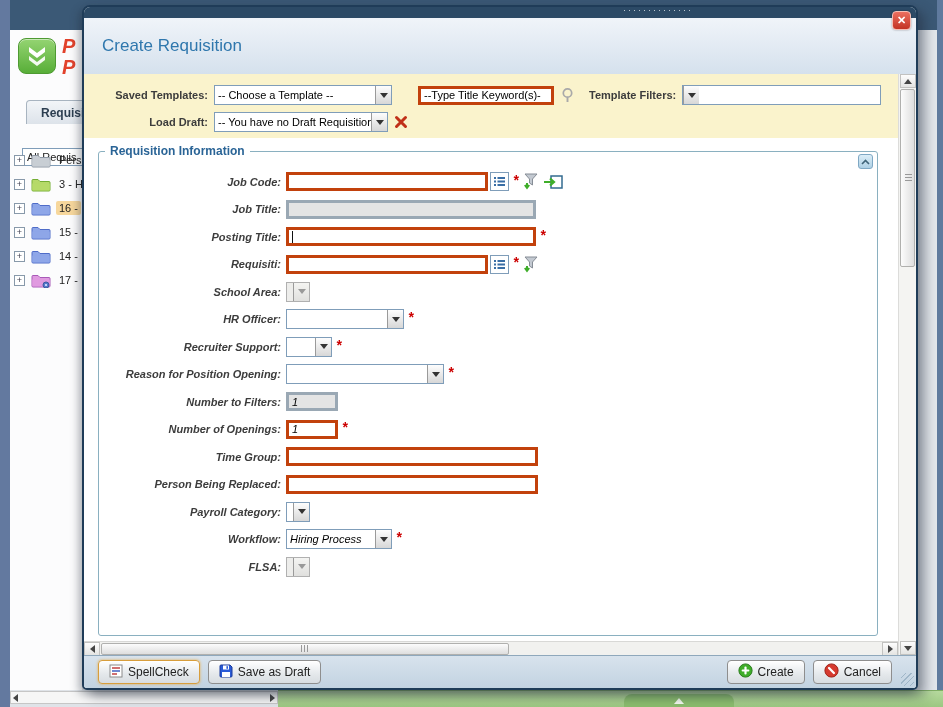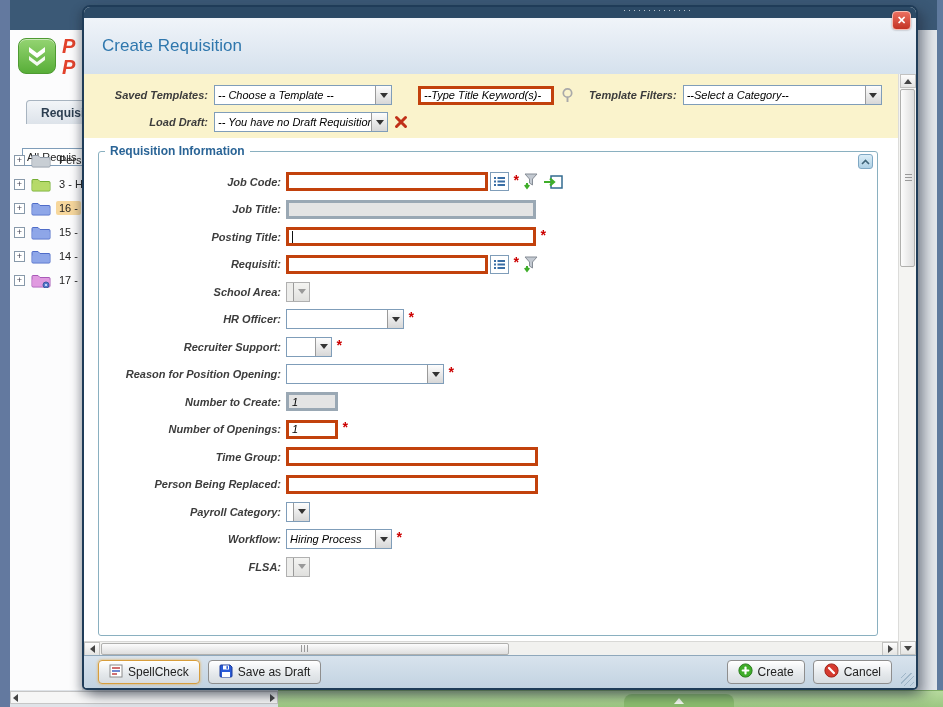--- a/index.html
+++ b/index.html
@@ -52,21 +52,21 @@
               color:#cfd8e0;font-size:9px;line-height:7px;text-align:center;letter-spacing:2px;
               padding-left:38%;overflow:hidden;}
   .dlg-header{position:absolute;left:0;top:11px;right:0;height:56px;
               background:linear-gradient(#f0f4f9,#d5e1ed);display:flex;align-items:center;}
   .dlg-title{font-size:17px;color:#2f77ad;margin-left:18px;}
   .close-btn{position:absolute;top:4px;right:5px;width:19px;height:19px;border-radius:4px;
              background:linear-gradient(#ec6f60,#c23323);border:1px solid #f4beb5;
              color:#fff;font-size:11px;font-weight:bold;line-height:17px;text-align:center;
              box-shadow:0 0 2px rgba(0,0,0,.4);cursor:pointer;}
   .yellow-band{position:absolute;left:0;top:67px;right:18px;height:64px;background:#faf3cc;
-               padding-top:9px;font-style:italic;}
+               padding-top:9px;}
   .yrow{display:flex;align-items:center;height:24px;}
   .ylabel{width:130px;text-align:right;font-size:11px;font-weight:bold;color:#3c3c3c;
           padding-right:6px;flex:0 0 130px;white-space:nowrap;}
   .text-input{height:19px;background:#fff;border:3px solid #c2410c;font-size:11px;color:#000;
               display:inline-flex;align-items:center;padding:0 3px;overflow:hidden;white-space:nowrap;}
   .text-input.disabled{background:#e4e4e4;border-color:#9aa8b4;}
   .combo{display:inline-flex;height:20px;border:1px solid #7f9db9;background:#fff;overflow:hidden;}
   .combo-value{flex:1 1 auto;font-size:11px;color:#000;padding:3px 2px 0 3px;white-space:nowrap;
                overflow:hidden;}
   .combo-btn{flex:0 0 16px;background:linear-gradient(#fdfdfd,#d7d7d7);border-left:1px solid #9a9a9a;
@@ -235,21 +235,20 @@
       </span>
       <span class="text-input" style="width:136px;margin-left:26px">--Type Title Keyword(s)-</span>
       <span class="icon-gap" style="margin-left:6px">
         <svg width="15" height="16" viewBox="0 0 15 16">
           <circle cx="7.5" cy="6" r="4.2" fill="none" stroke="#a9a9a9" stroke-width="1.7"></circle>
           <line x1="7.5" y1="10.2" x2="7.5" y2="15" stroke="#a9a9a9" stroke-width="1.9"></line>
         </svg>
       </span>
       <span class="ylabel" style="width:auto;flex:0 0 auto;margin-left:14px">Template Filters:</span>
       <span class="combo" style="width:199px">
-        <span class="combo-value">--Select a Category--</span>
         <span class="combo-btn">
             <i class="tri-down"></i>
           </span>
       </span>
     </div>
     <div class="yrow" style="margin-top:3px">
       <span class="ylabel">Load Draft:</span>
       <span class="combo" style="width:174px">
         <span class="combo-value">-- You have no Draft Requisitions</span>
         <span class="combo-btn">
@@ -376,21 +375,21 @@
             <span class="form-label">Reason for Position Opening:</span>
             <span class="combo" style="width:158px">
               <span class="combo-value"></span>
               <span class="combo-btn">
                 <i class="tri-down"></i>
               </span>
             </span>
             <span class="req">*</span>
           </div>
           <div class="form-row">
-            <span class="form-label">Number to Create:</span>
+            <span class="form-label">Number to Filters:</span>
             <span class="text-input disabled" style="width:52px">
               <span>1</span>
             </span>
           </div>
           <div class="form-row">
             <span class="form-label">Number of Openings:</span>
             <span class="text-input" style="width:52px">
               <span>1</span>
             </span>
             <span class="req">*</span>

